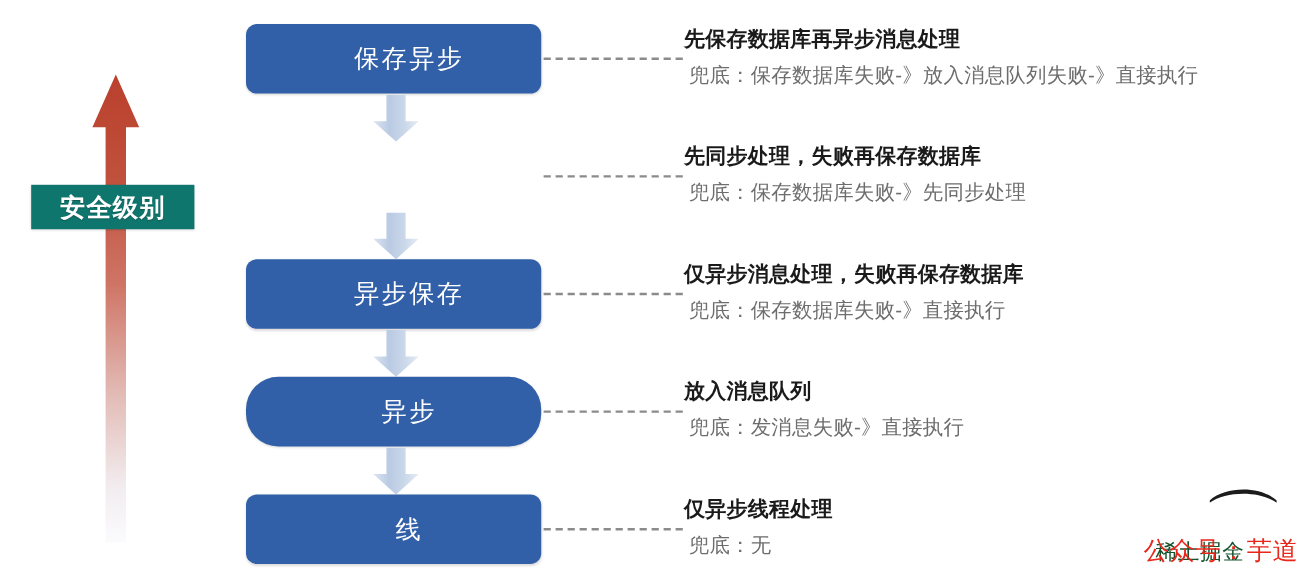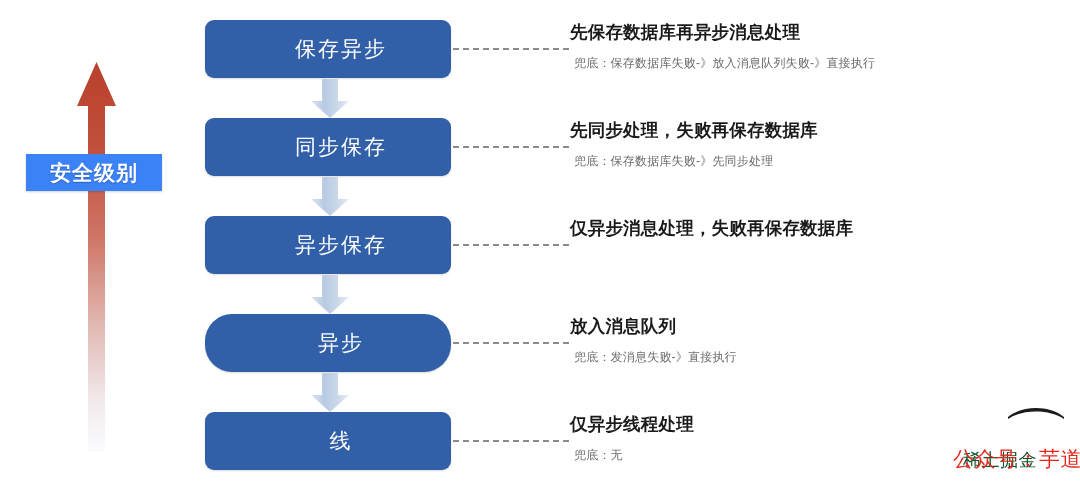--- a/index.html
+++ b/index.html
@@ -36,21 +36,21 @@
     position: absolute;
     left: 0;
     top: 0;
   }
   .level-badge {
     position: absolute;
     left: 26px;
     top: 154px;
     width: 136px;
     height: 37px;
-    background: #3b82f6;
+    background: #0f766e;
     box-shadow: 0 1px 2px rgba(0,0,0,0.18);
     display: flex;
     align-items: center;
     justify-content: center;
   }
   .level-badge-text {
     color: #ffffff;
     font-size: 21px;
     font-weight: bold;
     letter-spacing: 1px;
@@ -118,21 +118,21 @@
     font-size: 17.5px;
     font-weight: bold;
     color: #1a1a1a;
     letter-spacing: 0.2px;
     white-space: nowrap;
     line-height: 22px;
   }
   .note-sub {
     margin-top: 9px;
     margin-left: 4px;
-    font-size: 12px;
+    font-size: 17px;
     color: #6d6d6d;
     letter-spacing: 0.2px;
     white-space: nowrap;
     line-height: 22px;
   }
 
   
   .wm-red {
     position: absolute;
     left: 905px;
@@ -194,23 +194,20 @@
         <linearGradient id="blueArrow" x1="0" y1="0" x2="1" y2="0">
           <stop offset="0%" stop-color="#dde5f1"></stop>
           <stop offset="35%" stop-color="#b9cae3"></stop>
           <stop offset="70%" stop-color="#cbd8ea"></stop>
           <stop offset="100%" stop-color="#e6ecf5"></stop>
         </linearGradient>
       </defs>
       <path d="M13,0 L29,0 L29,22 L40,22 L21,39 L2,22 L13,22 Z" fill="url(#blueArrow)"></path>
     </svg>
 
-    <div class="flow-box" style="top:118px;">
-      <span class="flow-box-label">同步保存</span>
-    </div>
     <svg class="flow-arrow" style="top:177px;" viewBox="0 0 42 40">
       <path d="M13,0 L29,0 L29,22 L40,22 L21,39 L2,22 L13,22 Z" fill="url(#blueArrow)"></path>
     </svg>
 
     <div class="flow-box" style="top:216px;">
       <span class="flow-box-label">异步保存</span>
     </div>
     <svg class="flow-arrow" style="top:275px;" viewBox="0 0 42 40">
       <path d="M13,0 L29,0 L29,22 L40,22 L21,39 L2,22 L13,22 Z" fill="url(#blueArrow)"></path>
     </svg>
@@ -240,20 +237,21 @@
       <div class="note-sub">兜底：保存数据库失败-》放入消息队列失败-》直接执行</div>
     </div>
 
     <div class="note" style="top:119px;">
       <div class="note-title">先同步处理，失败再保存数据库</div>
       <div class="note-sub">兜底：保存数据库失败-》先同步处理</div>
     </div>
 
     <div class="note" style="top:217px;">
       <div class="note-title">仅异步消息处理，失败再保存数据库</div>
+      <div class="note-sub">兜底：保存数据库失败-》直接执行</div>
     </div>
 
     <div class="note" style="top:315px;">
       <div class="note-title">放入消息队列</div>
       <div class="note-sub">兜底：发消息失败-》直接执行</div>
     </div>
 
     <div class="note" style="top:413px;">
       <div class="note-title">仅异步线程处理</div>
       <div class="note-sub">兜底：无</div>

